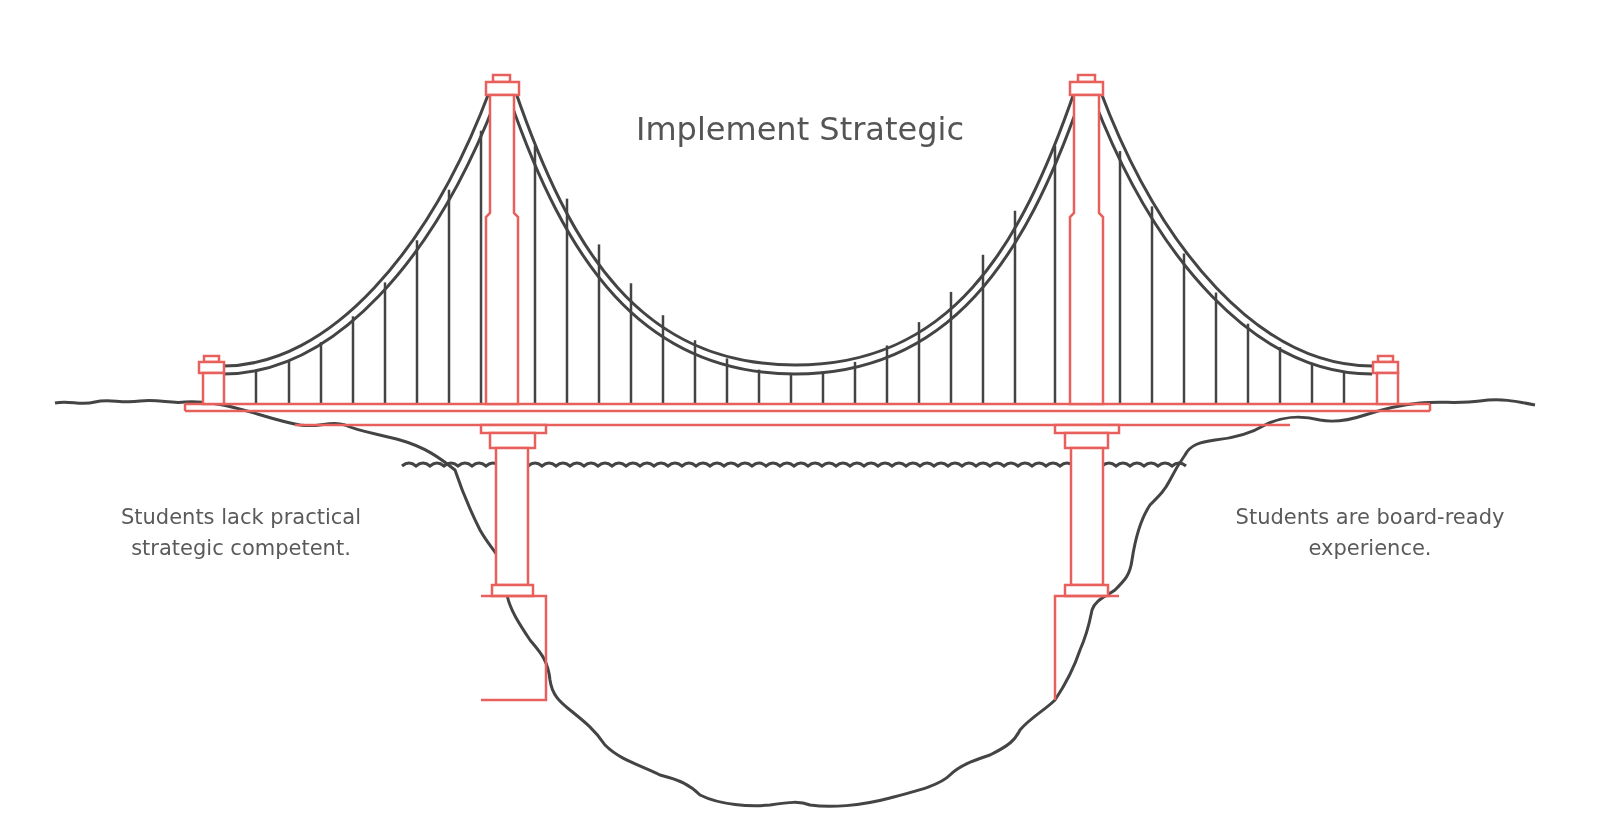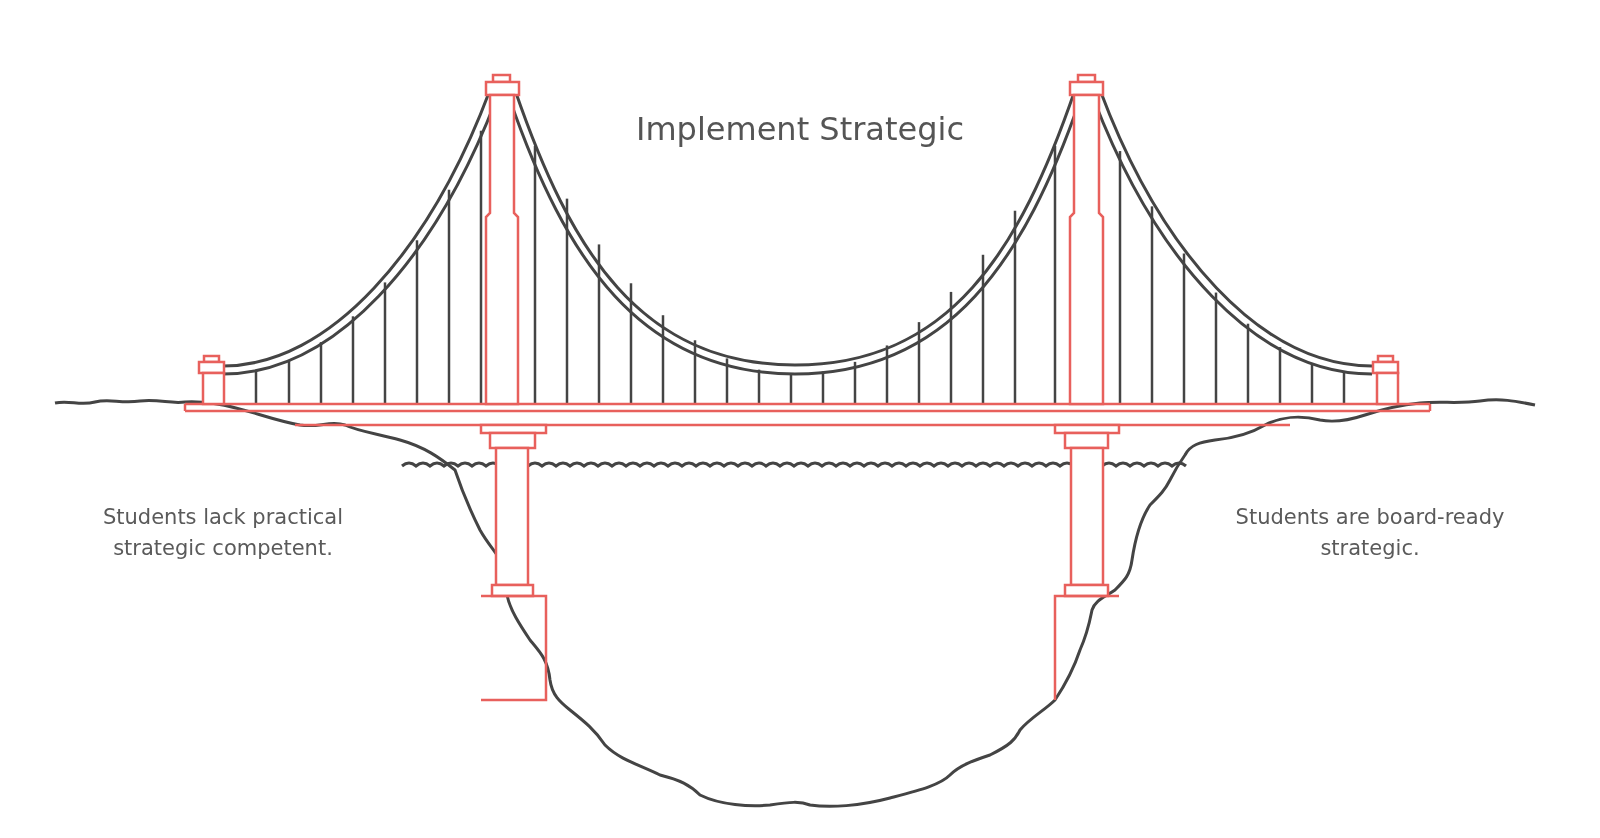--- a/index.html
+++ b/index.html
@@ -1,20 +1,20 @@
 <!DOCTYPE html>
 <html><head>
 <meta charset="utf-8">
 <style>
   html, body { margin:0; padding:0; background:#ffffff; }
   body { width:1600px; height:838px; position:relative; overflow:hidden; font-family:"Liberation Sans", sans-serif; }
   #stage { position:absolute; left:0; top:0; width:1600px; height:838px; }
   .title { position:absolute; left:580px; top:64px; width:440px; text-align:center; color:#555555; font-size:32px; line-height:42px; font-family:"DejaVu Sans", sans-serif; font-weight:normal; letter-spacing:0;margin-top:44px; }
   .label { position:absolute; color:#5a5a5a; font-size:21px; line-height:31px; text-align:center; font-family:"DejaVu Sans", sans-serif; }
-  .label-left { left:58px; top:502px; width:330px; }
+  .label-left { left:76px; top:502px; width:330px; }
   .label-right { left:1200px; top:502px; width:340px; }
   .line { display:block; }
 </style>
 </head>
 <body>
 
 <div id="stage">
   <svg id="bridge-svg" width="1600" height="838" viewBox="0 0 1600 838" xmlns="http://www.w3.org/2000/svg">
 
     <g id="hangers" stroke="#444" stroke-width="2.5">
@@ -133,15 +133,15 @@
     <span class="line">Implement Strategic</span>
   </div>
 
   <div class="label label-left">
     <span class="line">Students lack practical</span>
     <span class="line">strategic competent.</span>
   </div>
 
   <div class="label label-right">
     <span class="line">Students are board-ready</span>
-    <span class="line">strategic.</span>
+    <span class="line">experience.</span>
   </div>
 </div>
 
 </body></html>

